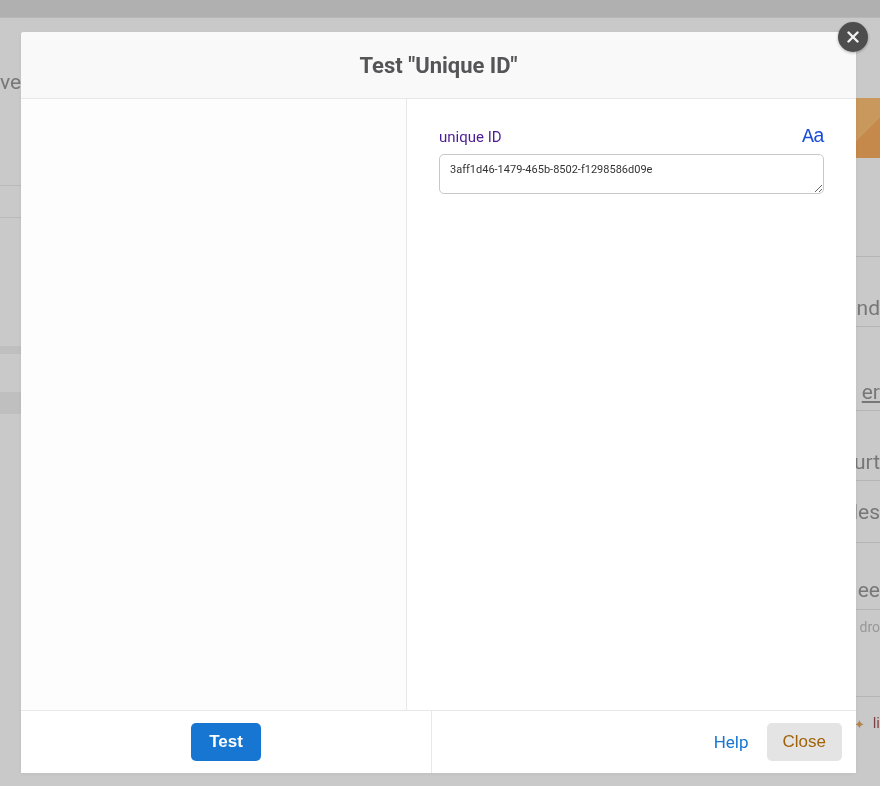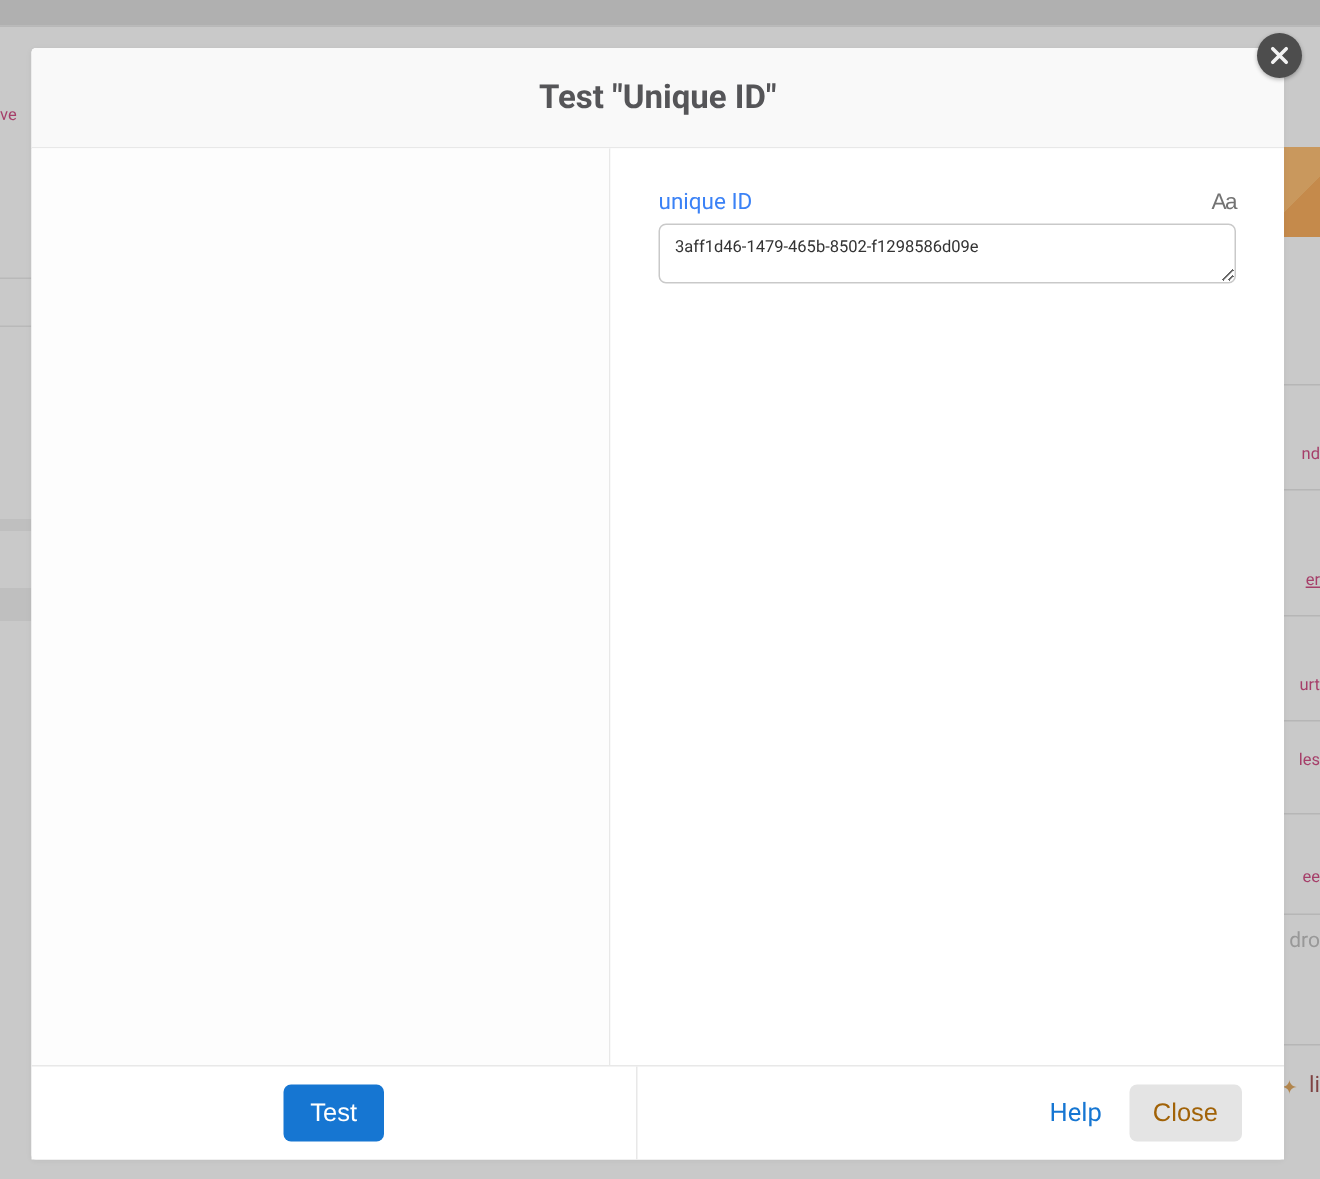--- a/index.html
+++ b/index.html
@@ -25,22 +25,22 @@
     }
     .backdrop-line {
       position: absolute;
       left: 0; right: 0;
       top: 17px;
       height: 1px;
       background: #dcdcdc;
     }
     .bg-text {
       position: absolute;
-      font-size: 11px;
-      color: #be185d;
+      font-size: 21px;
+      color: #737373;
       white-space: nowrap;
     }
     .bg-divider {
       position: absolute;
       left: 855px; right: 0;
       height: 1px;
       background: #d8d8d8;
     }
     .orange-shape {
       position: absolute;
@@ -144,27 +144,27 @@
       position: relative;
     }
     .field-row {
       display: flex;
       align-items: center;
       justify-content: space-between;
       margin-bottom: 6px;
     }
     .field-label {
       font-size: 15px;
-      color: #3b82f6;
+      color: #4c1d95;
     }
     .aa-toggle {
-      font-size: 15px;
-      color: #737373;
-      cursor: pointer;
-      font-family: Liberation Sans, sans-serif;
+      font-size: 20px;
+      color: #1d4ed8;
+      cursor: pointer;
+      font-family: Liberation Mono, monospace;
       letter-spacing: -1px;
     }
     .field-input {
       width: 100%;
       min-height: 40px;
       border: 1px solid #c9c9c9;
       border-radius: 5px;
       background: #ffffff;
       padding: 8px 10px;
       font-size: 11px;
@@ -186,31 +186,31 @@
       border-right: 1px solid #e8e8e8;
       display: flex;
       align-items: center;
       justify-content: center;
     }
     .footer-right {
       flex: 1;
       display: flex;
       align-items: center;
       justify-content: flex-end;
-      padding-right: 28px;
+      padding-right: 14px;
       gap: 18px;
     }
     .btn-primary {
       background: #1676d2;
       color: #ffffff;
       border: none;
       border-radius: 5px;
       padding: 9px 18px;
       font-size: 17px;
-      font-weight: 400;
+      font-weight: 700;
       cursor: pointer;
     }
     .link-help {
       color: #1676d2;
       font-size: 17px;
       cursor: pointer;
       text-decoration: none;
     }
     .btn-secondary {
       background: #e4e4e4;

